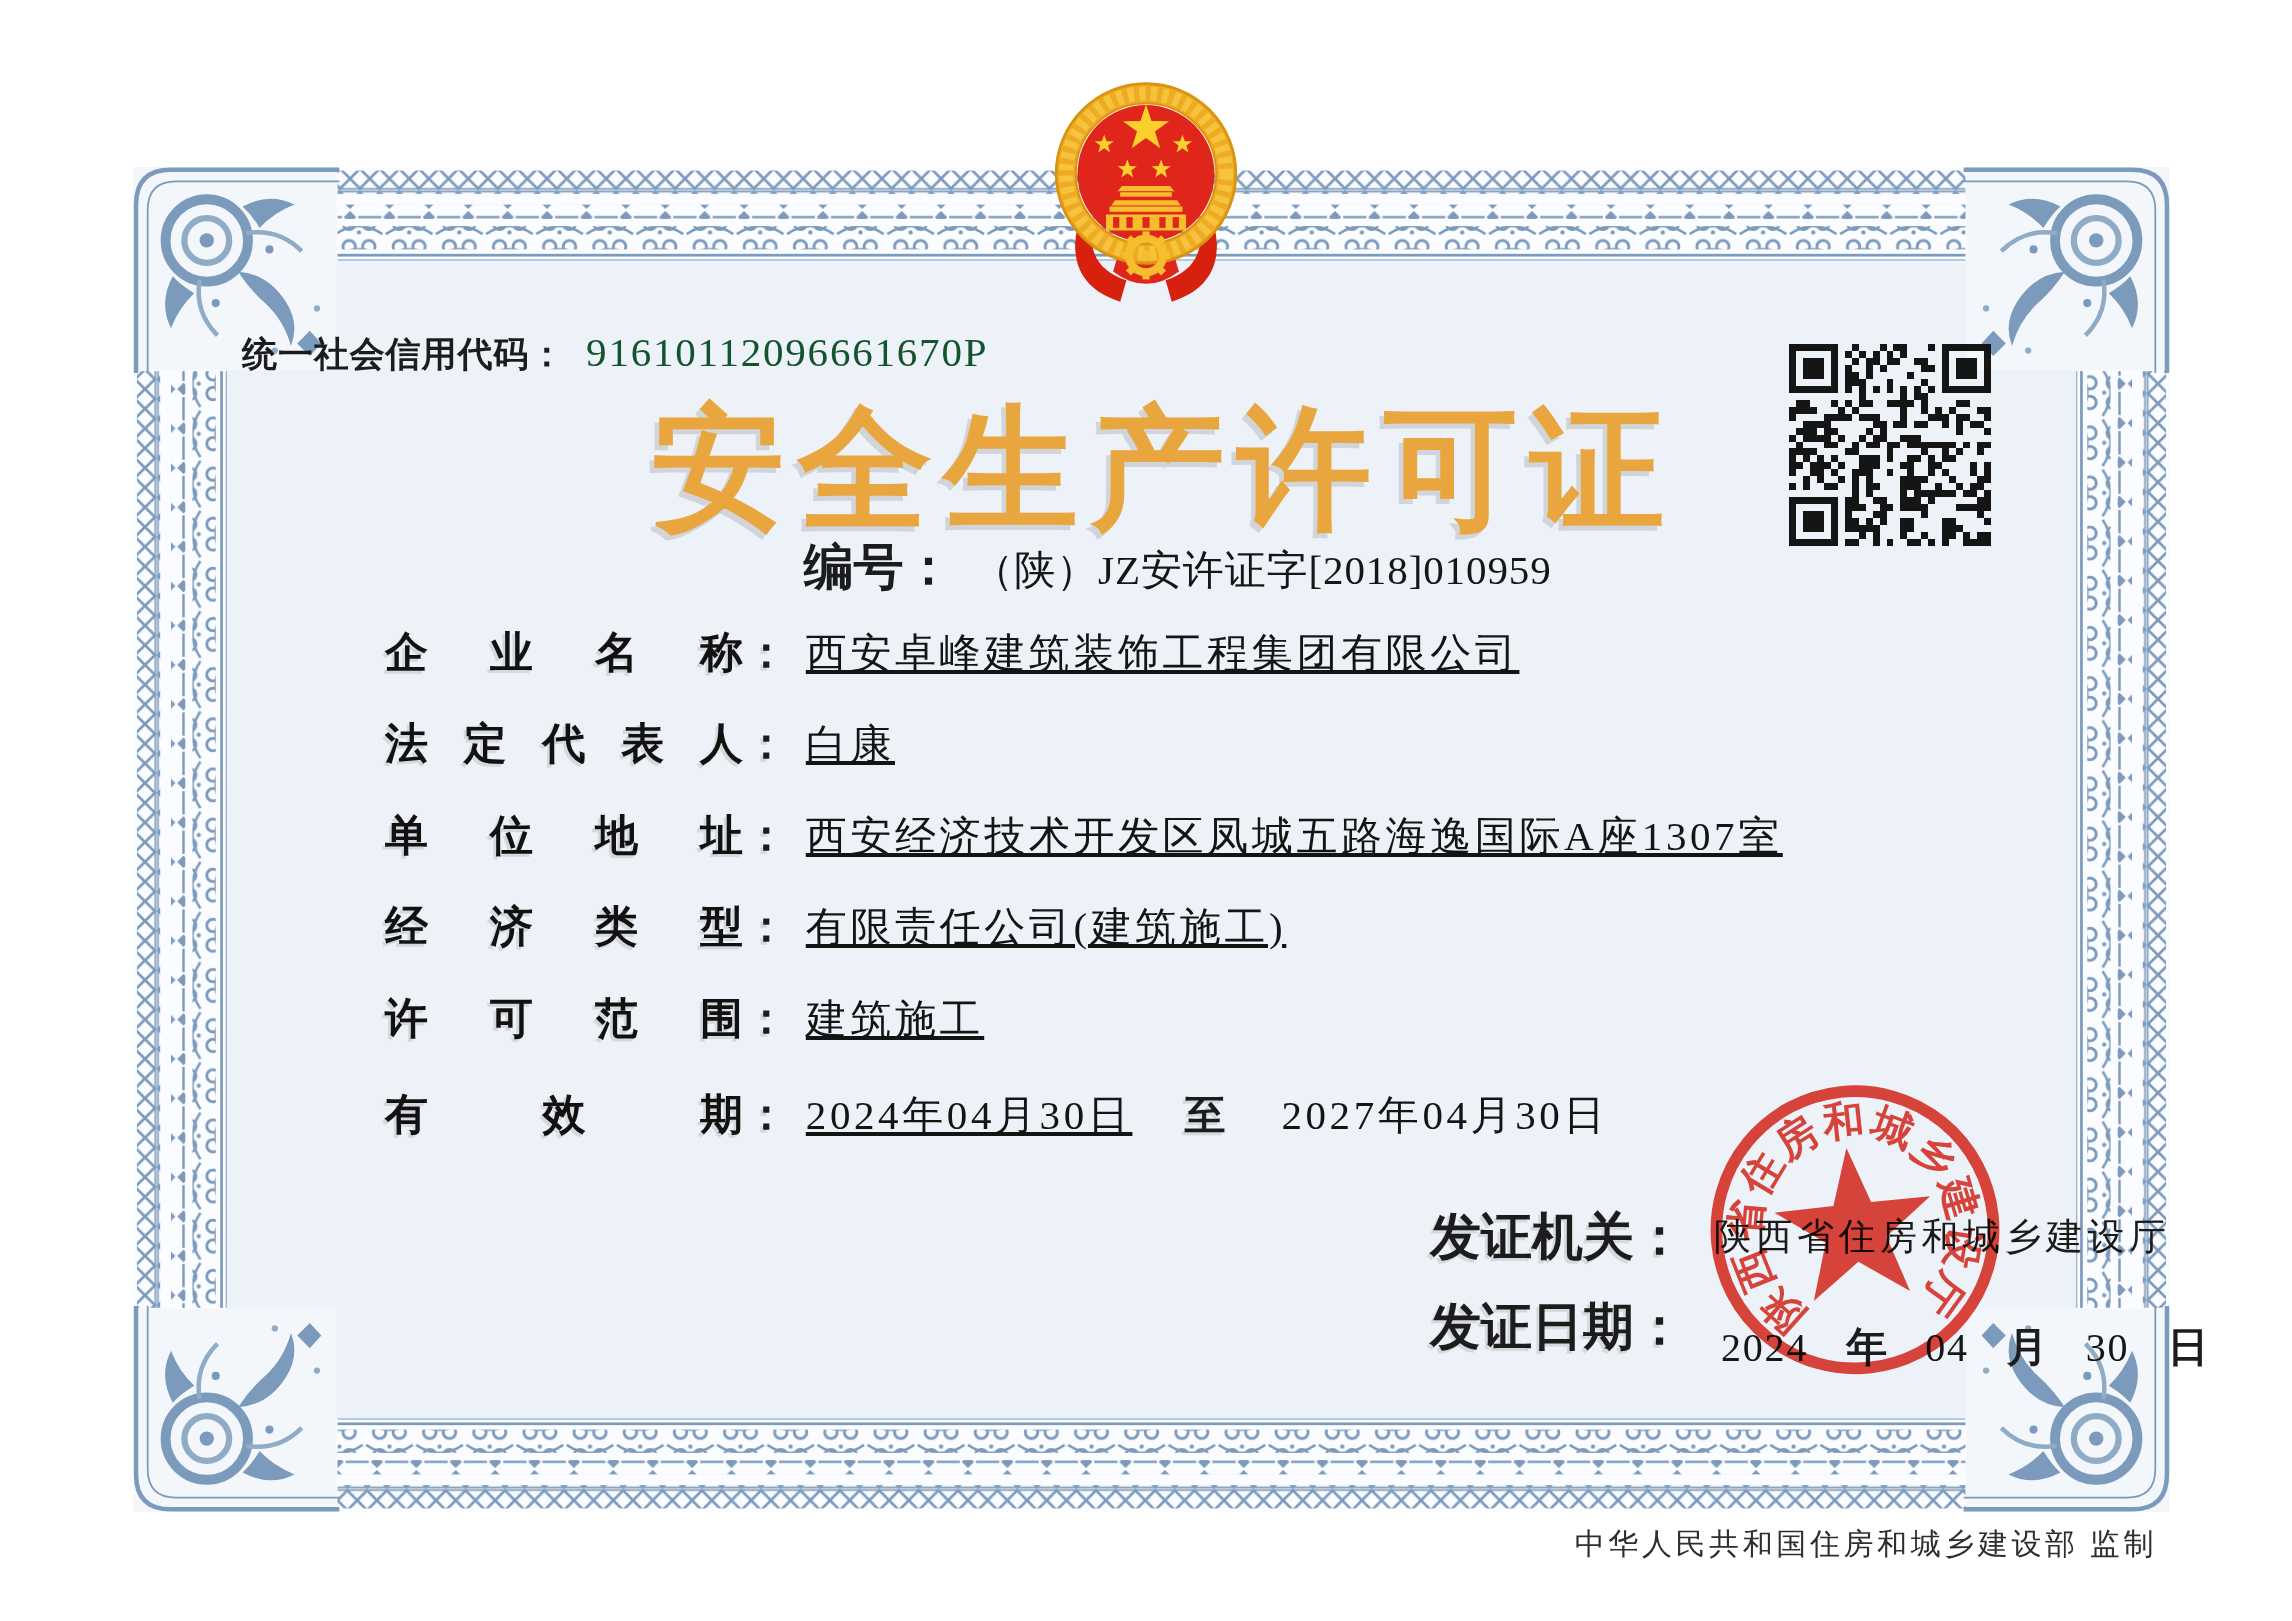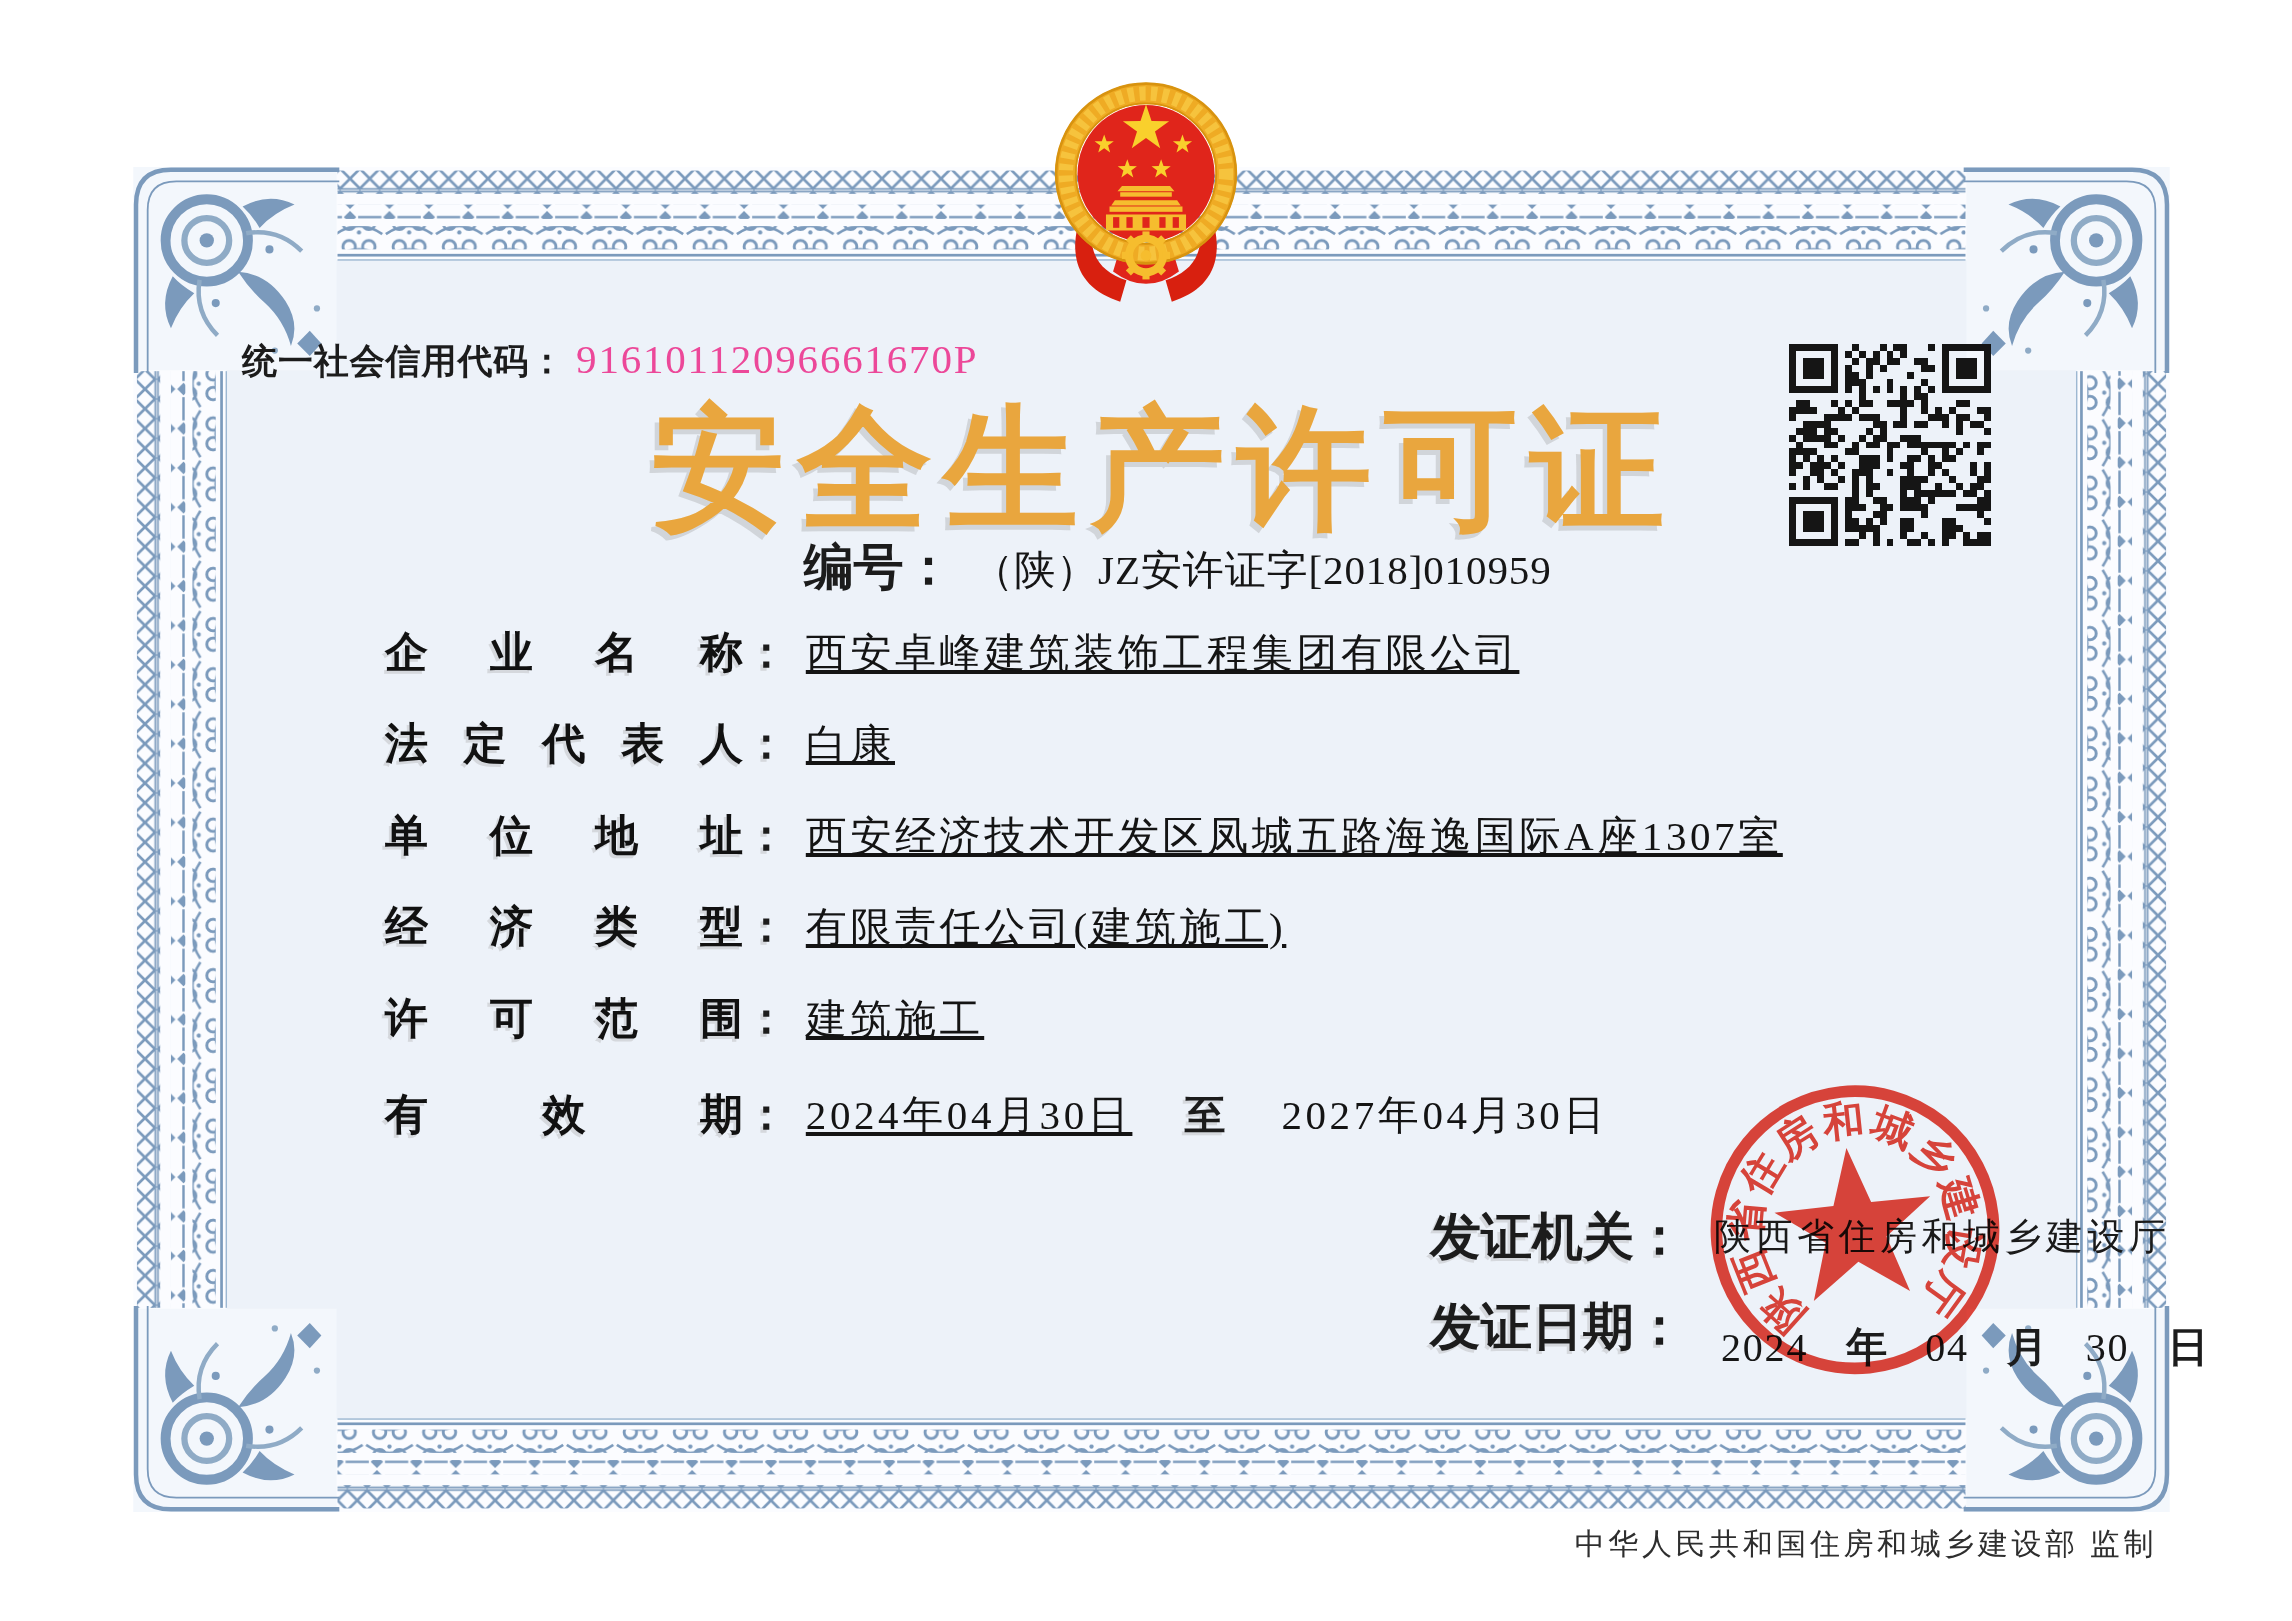--- a/index.html
+++ b/index.html
@@ -29,23 +29,23 @@
   #seal{left:1703px;top:1076px;width:304px;height:304px;mix-blend-mode:multiply;opacity:.93;}
   .seal-char{
     font-family:"Liberation Serif", serif;
     font-size:46px;font-weight:700;fill:var(--seal-red);
     text-anchor:middle;dominant-baseline:central;
   }
 
   
   .serif{font-family:"Liberation Serif","DejaVu Serif",serif;}
 
-  #credit-line{left:242px;top:335px;height:48px;display:flex;align-items:baseline;white-space:nowrap;}
+  #credit-line{left:242px;top:328px;height:48px;display:flex;align-items:baseline;white-space:nowrap;}
   #credit-line .lbl{font-size:35px;font-weight:700;letter-spacing:0.9px;}
-  #credit-line .val{font-size:41px;letter-spacing:1.8px;margin-left:11px;color:#ec4899;}
+  #credit-line .val{font-size:41px;letter-spacing:1.8px;margin-left:21px;color:#14532d;}
 
   #title{
     left:555px;top:380px;width:1218px;text-align:center;
     font-size:134px;font-weight:900;letter-spacing:12.5px;color:var(--gold);
     text-shadow:-4.5px 4.5px 0 rgba(145,145,145,.30);
     white-space:nowrap;
   }
 
   #serial-line{left:573px;top:534px;width:1209px;display:flex;justify-content:center;align-items:baseline;white-space:nowrap;}
   #serial-line .lbl{font-size:50px;font-weight:800;}

